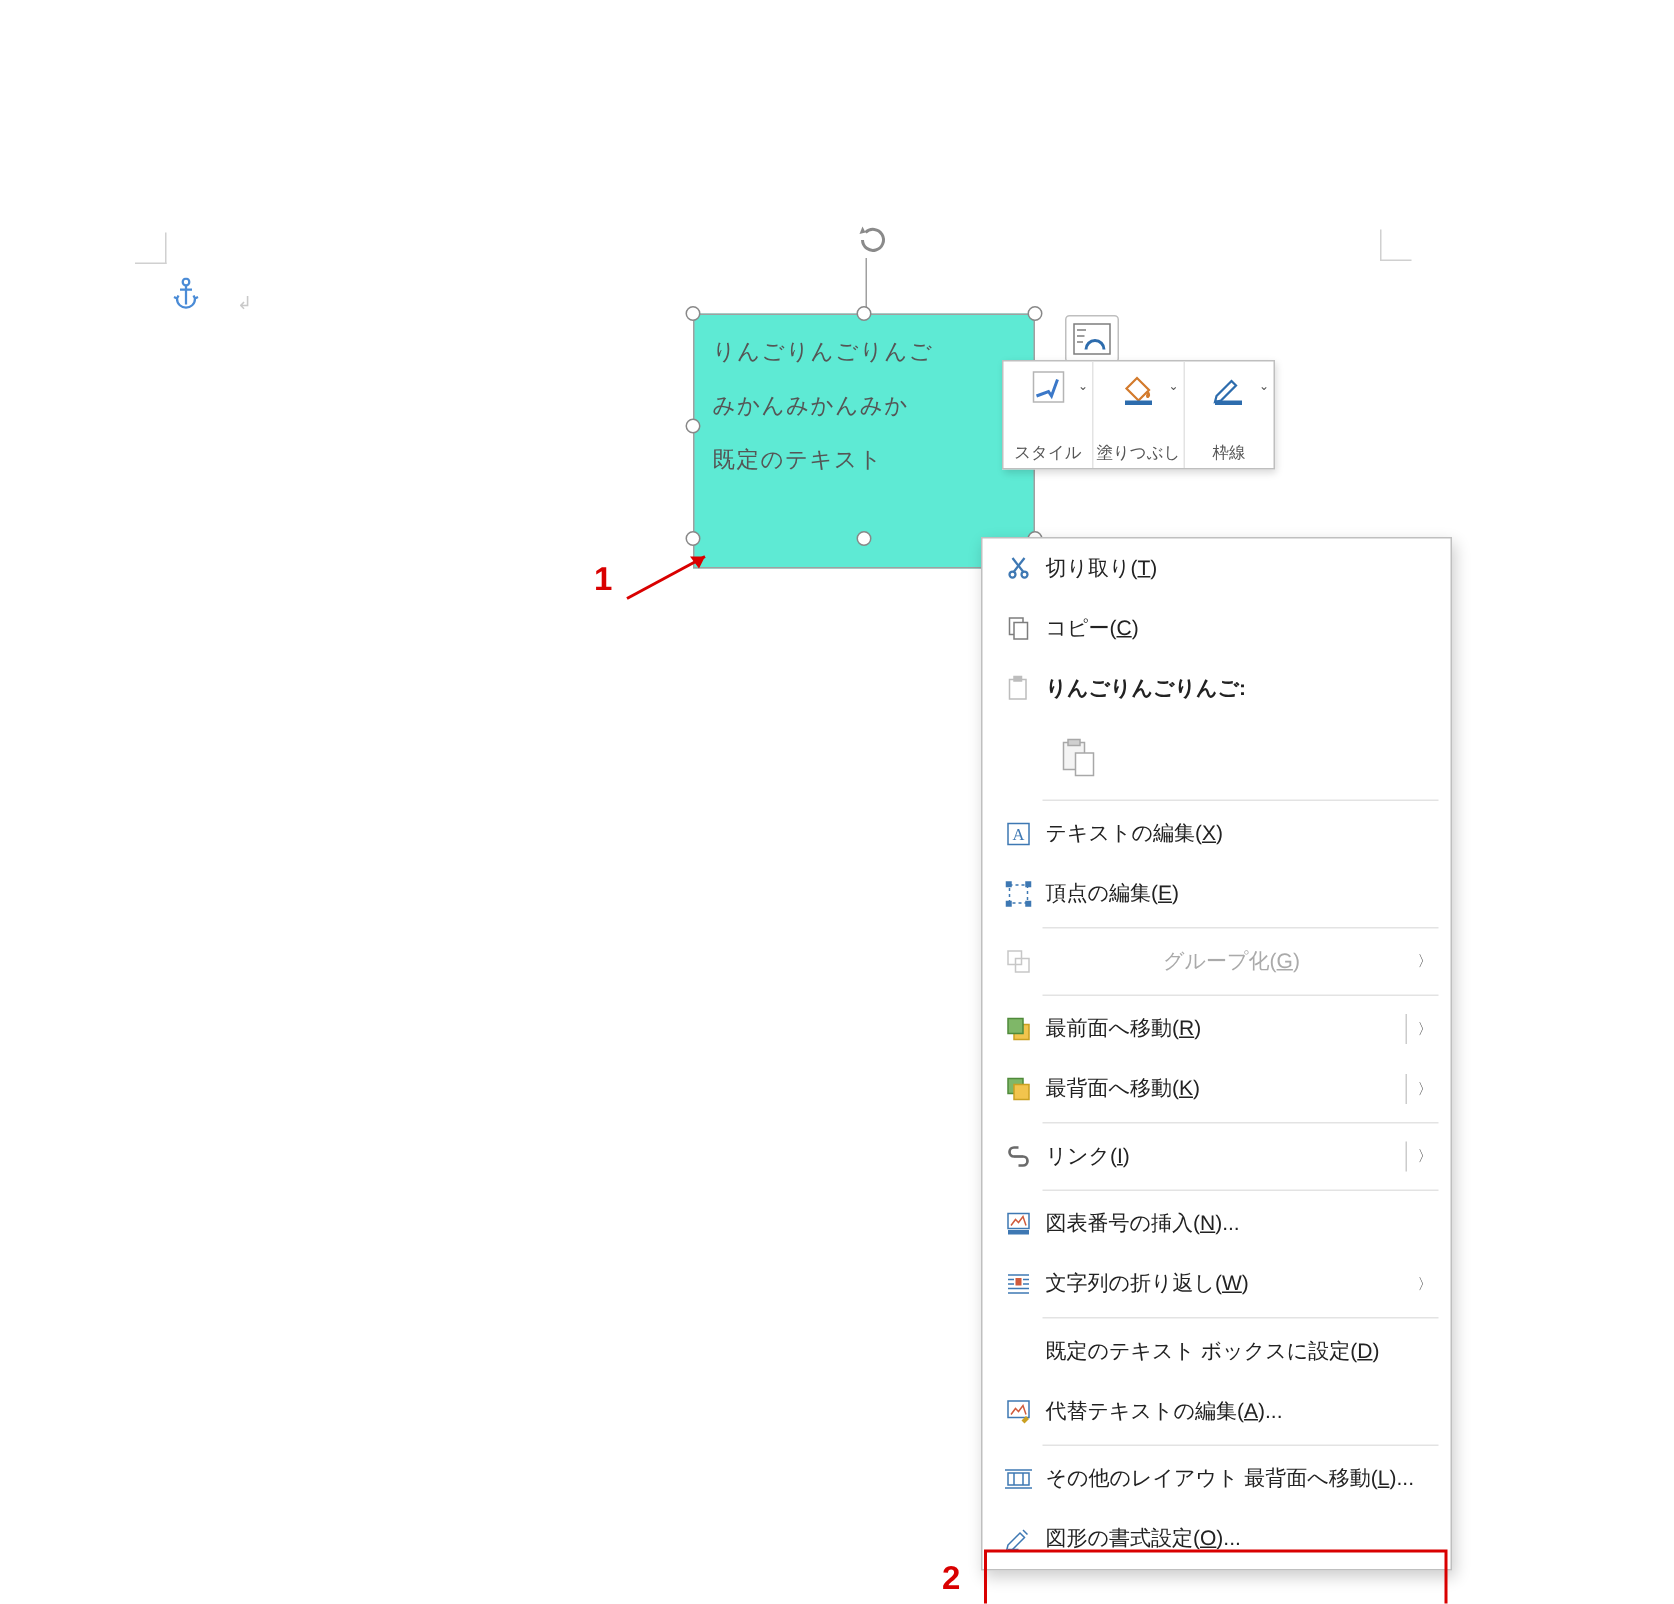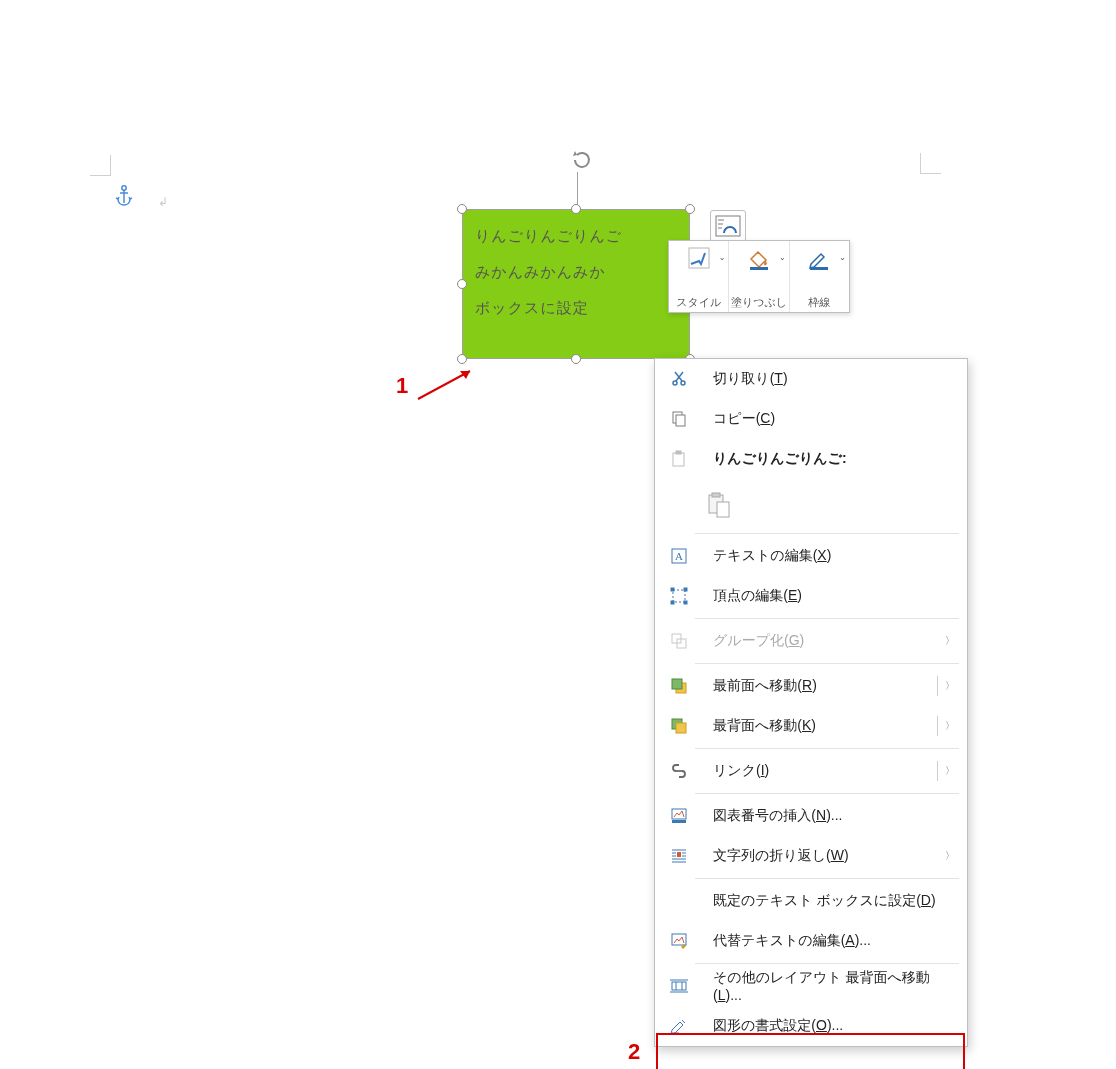--- a/index.html
+++ b/index.html
@@ -4,43 +4,43 @@
 <style>
   html,body{margin:0;padding:0;width:1116px;height:1069px;background:#fff;font-family:"Yu Gothic UI","Meiryo",sans-serif;font-size:14px;color:#222;position:relative;overflow:hidden;}
   
   .crop{position:absolute;border-color:#d0d0d0;border-style:solid;width:20px;height:20px;}
   .crop.tl{left:90px;top:155px;border-width:0 1px 1px 0;}
   .crop.tr{left:920px;top:153px;border-width:0 0 1px 1px;}
   
   .anchor{position:absolute;left:115px;top:185px;}
   .pilcrow{position:absolute;left:158px;top:195px;color:#c9c9c9;font-size:12px;}
   
-  .shape{position:absolute;left:462px;top:209px;width:228px;height:150px;border:1px solid #a0a0a0;background:#84cc16;box-sizing:border-box;padding:8px 12px;color:#555;font-size:15px;line-height:36px;font-family:Liberation Serif, serif;letter-spacing:1px;overflow:hidden;}
+  .shape{position:absolute;left:462px;top:209px;width:228px;height:170px;border:1px solid #a0a0a0;background:#5eead4;box-sizing:border-box;padding:8px 12px;color:#555;font-size:15px;line-height:36px;font-family:Liberation Mono, monospace;letter-spacing:1px;overflow:hidden;}
   .handle{position:absolute;width:10px;height:10px;border:1px solid #888;background:#fff;border-radius:50%;box-sizing:border-box;}
   .rot{position:absolute;left:570px;top:148px;width:24px;height:24px;}
   .rotstem{position:absolute;left:577px;top:172px;width:0;height:36px;border-left:1px solid #a0a0a0;}
   
   .layoutopt{position:absolute;left:710px;top:210px;width:36px;height:32px;border:1px solid #bfbfbf;border-radius:3px;background:#fff;box-sizing:border-box;padding:4px;}
   
   .minitb{position:absolute;left:668px;top:240px;width:180px;height:71px;border:1px solid #bfbfbf;background:#fff;display:flex;box-shadow:1px 2px 5px rgba(0,0,0,0.15);}
   .minitb .btn{flex:1;display:flex;flex-direction:column;align-items:center;justify-content:flex-end;padding-bottom:4px;font-size:11px;color:#555;position:relative;}
   .minitb .btn .ic{position:absolute;top:6px;left:50%;transform:translateX(-50%);}
   .minitb .btn .caret{position:absolute;top:12px;right:3px;font-size:8px;color:#555;}
   .minitb .btn .lbl{text-align:center;line-height:12px;}
   .sep{width:1px;background:#e3e3e3;}
   
   .ctx{position:absolute;left:654px;top:358px;width:312px;background:#fff;border:1px solid #bfbfbf;box-shadow:2px 4px 10px rgba(0,0,0,0.2);}
-  .ctx .row{display:flex;align-items:center;height:40px;padding:0 10px 0 10px;position:relative;gap:16px;}
+  .ctx .row{display:flex;align-items:center;height:40px;padding:0 10px 0 10px;position:relative;}
   .ctx .row.header{font-weight:bold;}
   .ctx .row .mi-ic{width:28px;display:flex;align-items:center;justify-content:center;}
   .ctx .row .mi-label{flex:1;padding-left:4px;}
   .ctx .row .mi-label u{text-decoration:underline;}
   .ctx .row .arrow{font-size:10px;color:#555;padding-right:2px;}
   .ctx .row .bar{position:absolute;right:29px;top:10px;bottom:10px;width:1px;background:#ccc;}
-  .ctx .row.disabled{color:#aaa;}
+  .ctx .row.disabled{color:#aaa;text-align:center;}
   .ctx hr{border:none;border-top:1px solid #e3e3e3;margin:2px 8px 2px 40px;}
   .pasteopt{height:52px;display:flex;align-items:center;padding-left:46px;}
   .pastebtn{width:34px;height:34px;border:1px solid transparent;display:flex;align-items:center;justify-content:center;}
   
   .anno-num{position:absolute;color:#d90000;font-weight:bold;font-size:22px;font-family:Arial,sans-serif;}
   .anno-num.n1{left:396px;top:373px;}
   .anno-num.n2{left:628px;top:1039px;}
   .arrow1{position:absolute;left:414px;top:365px;}
   .highlight{position:absolute;left:656px;top:1033px;width:309px;height:41px;border:2px solid #d90000;box-sizing:border-box;pointer-events:none;}
 </style>
@@ -70,21 +70,21 @@
       <g fill="none" stroke="#8a8a8a" stroke-width="2">
         <path d="M5 12a7 7 0 1 0 2-5"></path>
         <polyline points="5,3 7,7 3,8" fill="#8a8a8a" stroke="none"></polyline>
       </g>
     </svg>
 </div>
 
 <div class="shape">
   <div>りんごりんごりんご</div>
   <div>みかんみかんみか</div>
-  <div>ボックスに設定</div>
+  <div>既定のテキスト</div>
 </div>
 
 <div class="handle" style="left:457px;top:204px;"></div>
 <div class="handle" style="left:571px;top:204px;"></div>
 <div class="handle" style="left:685px;top:204px;"></div>
 <div class="handle" style="left:457px;top:279px;"></div>
 <div class="handle" style="left:685px;top:279px;"></div>
 <div class="handle" style="left:457px;top:354px;"></div>
 <div class="handle" style="left:571px;top:354px;"></div>
 <div class="handle" style="left:685px;top:354px;"></div>

